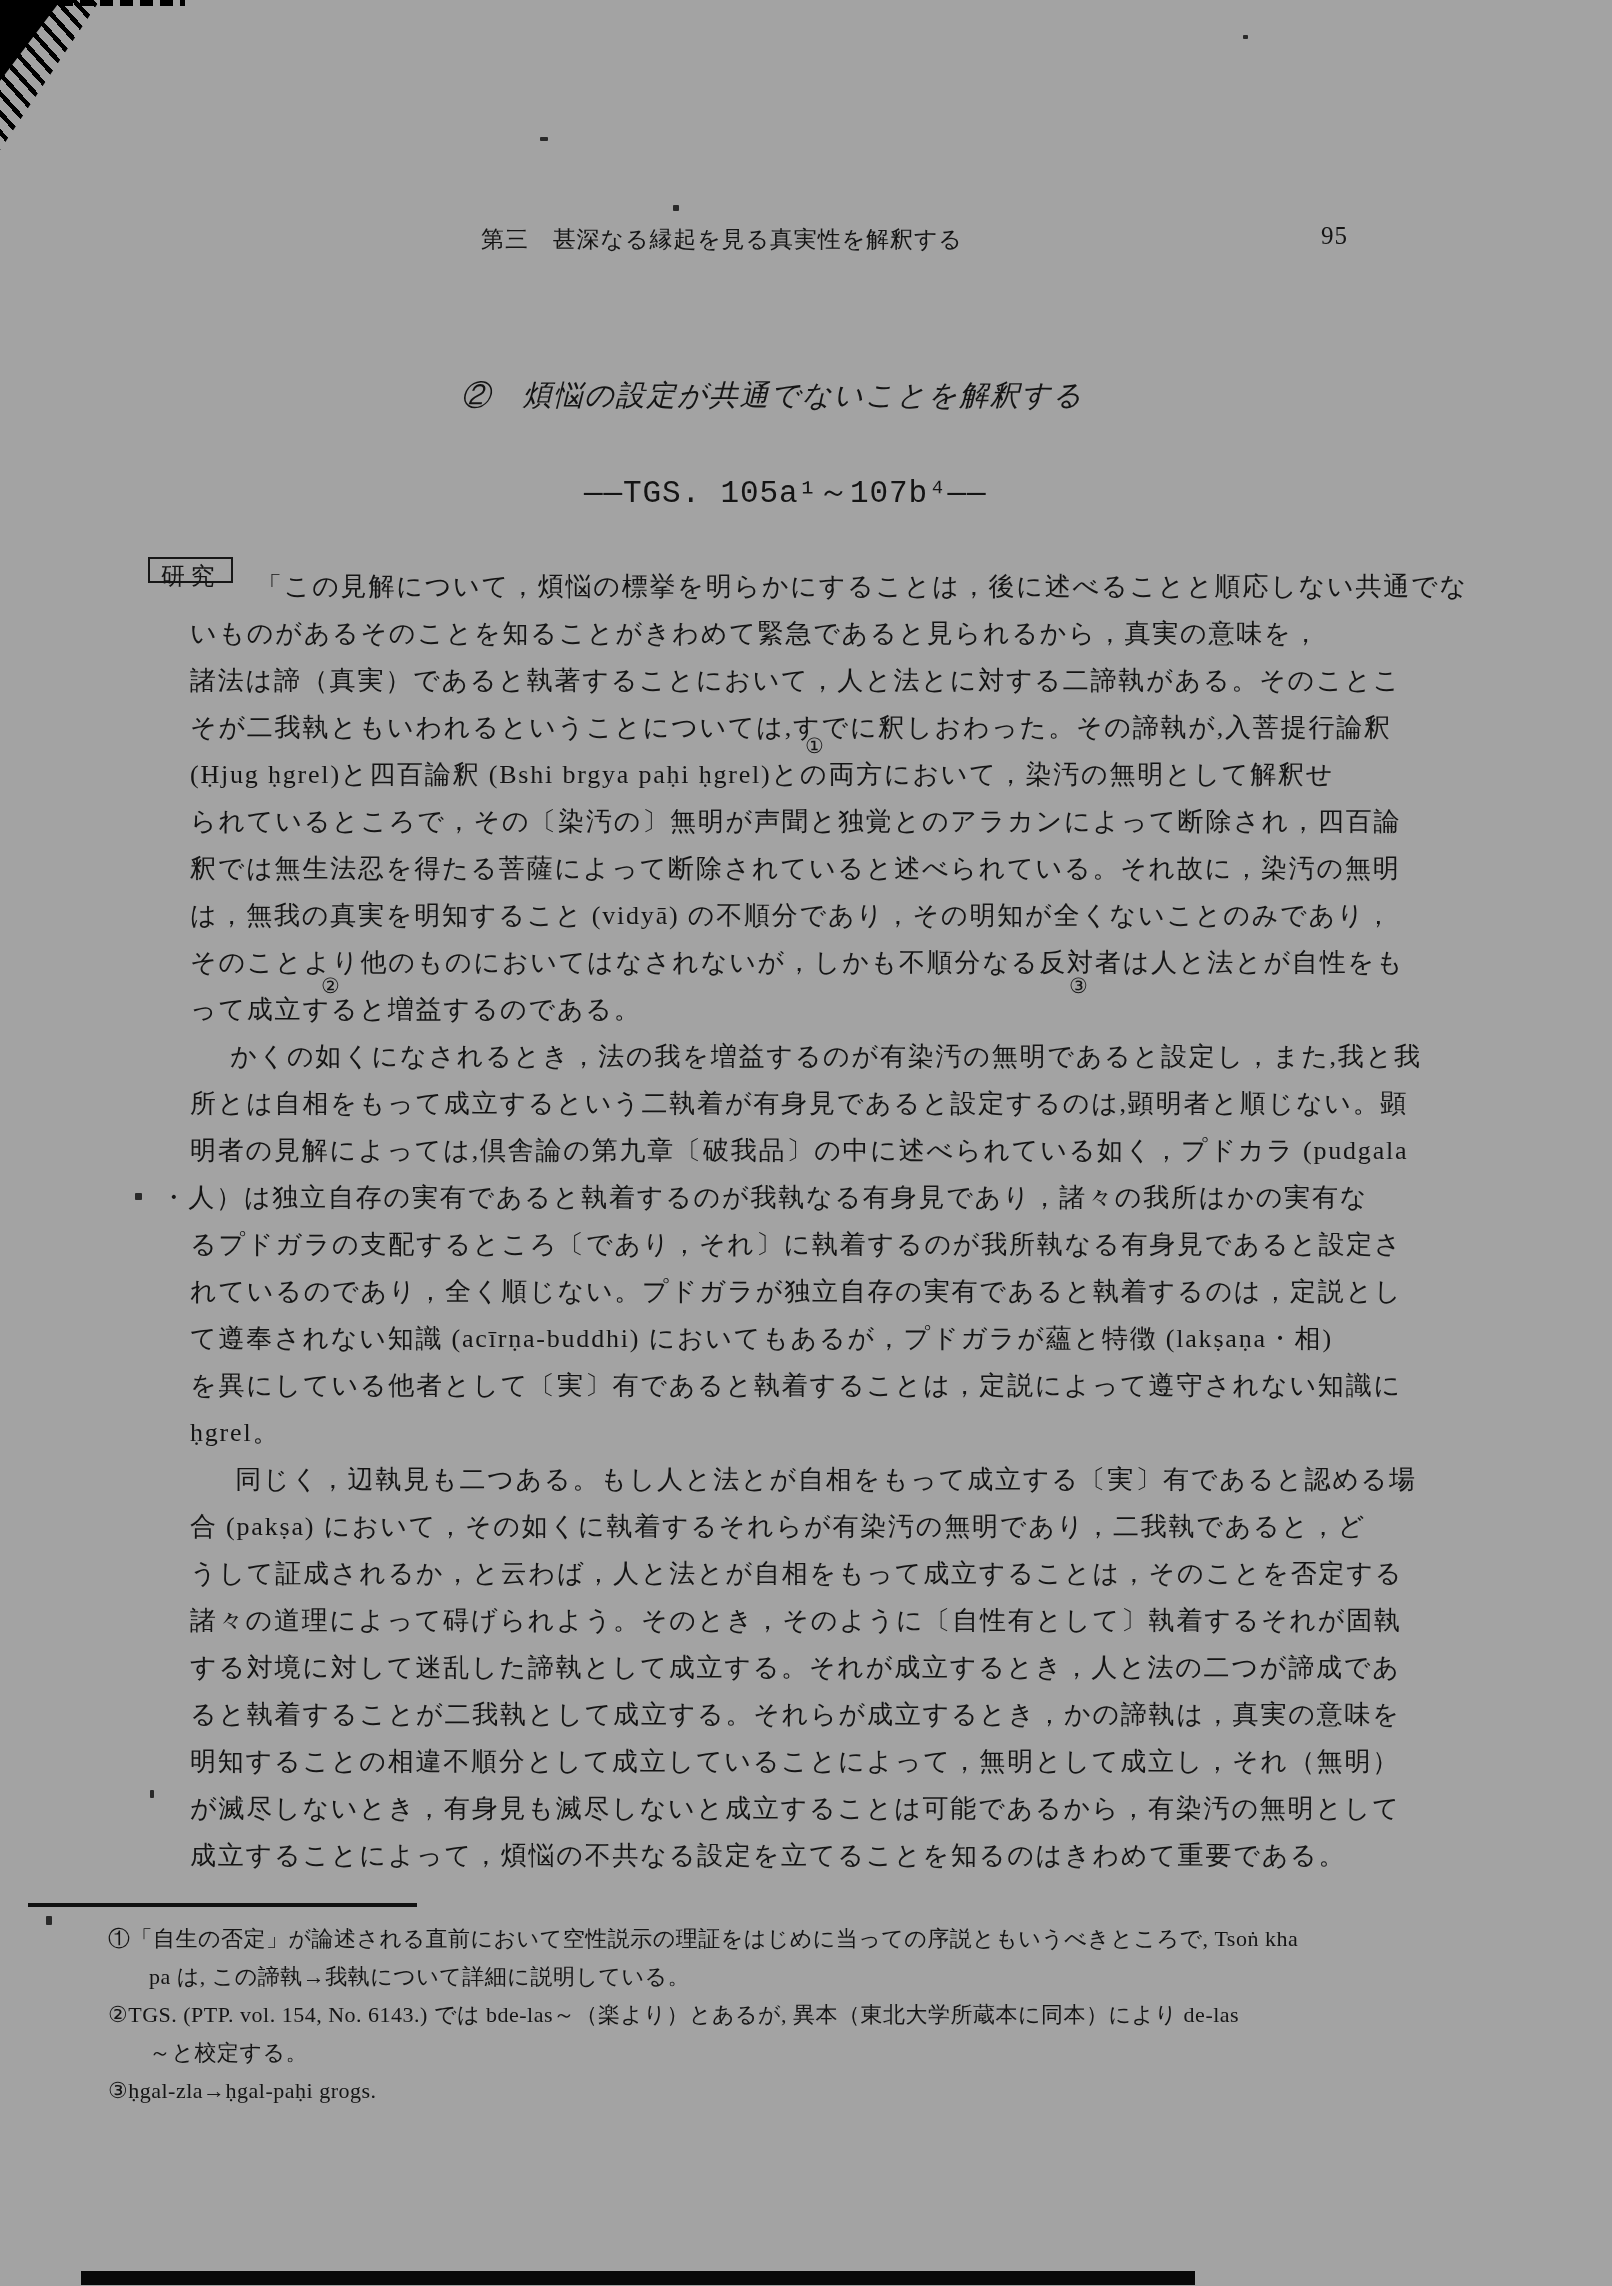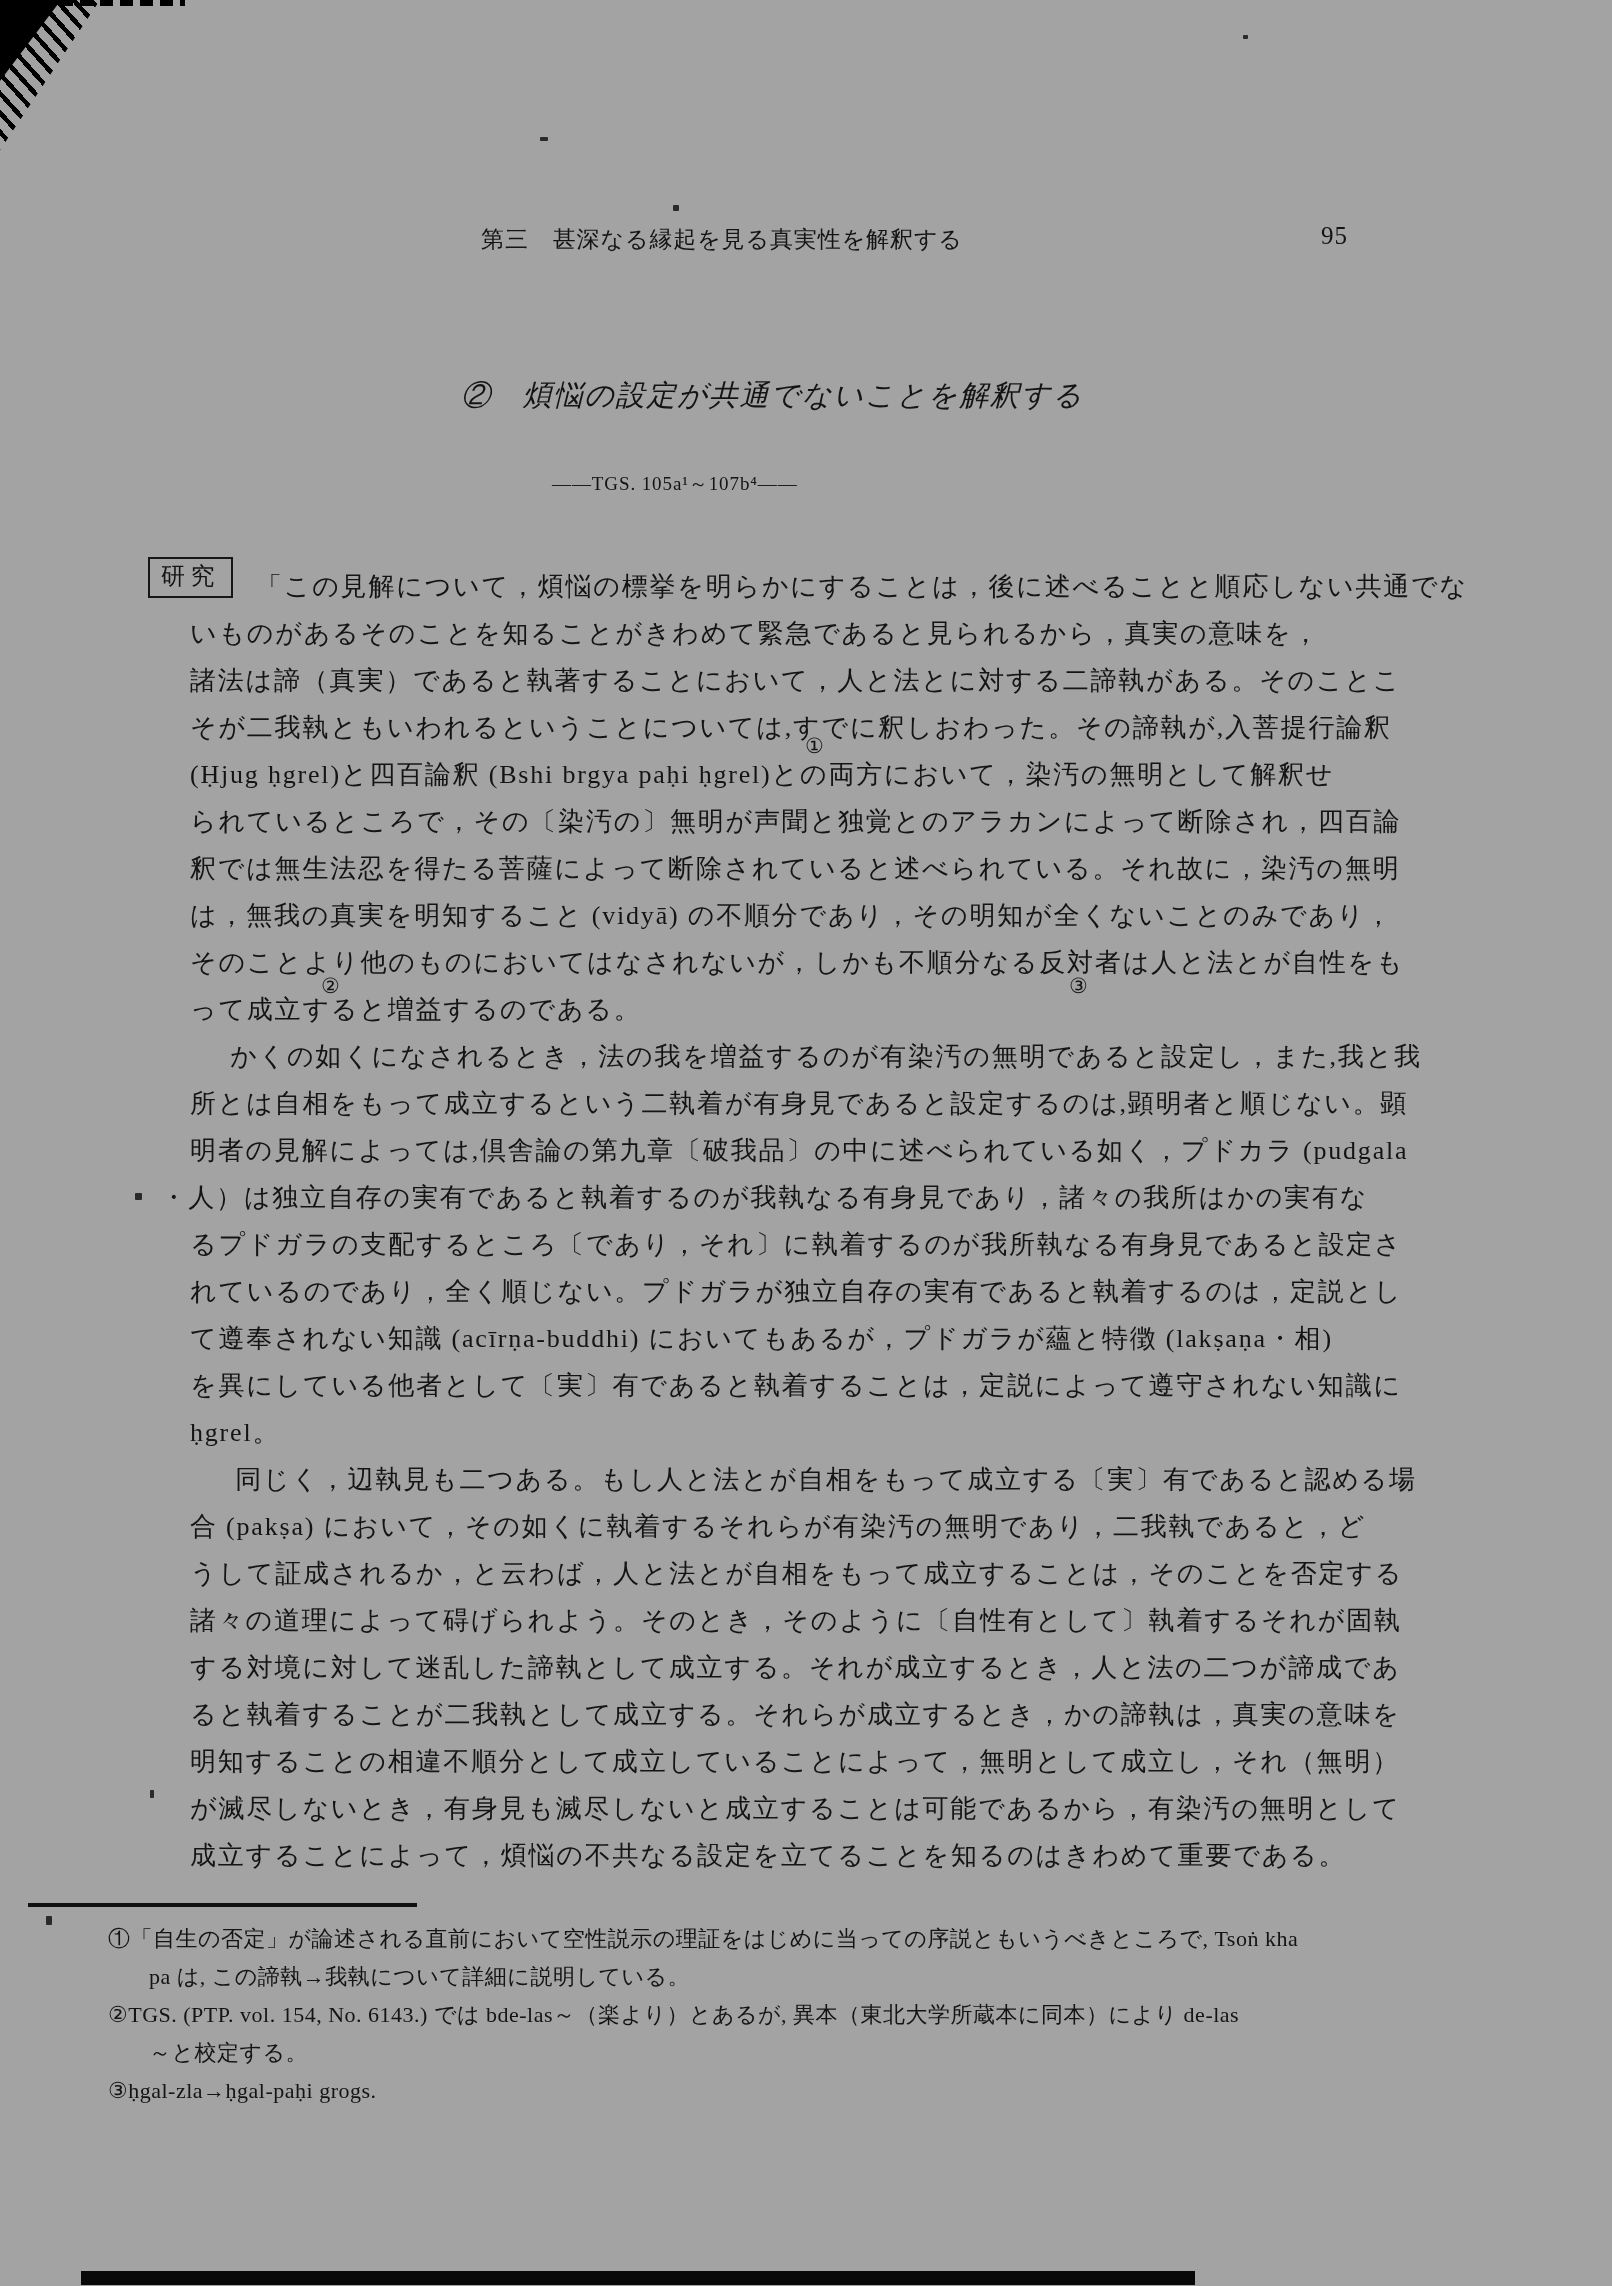--- a/index.html
+++ b/index.html
@@ -17,23 +17,23 @@
     -webkit-clip-path:polygon(0 0,100% 0,0 100%);clip-path:polygon(0 0,100% 0,0 100%);}
   .top-edge{position:absolute;left:0;top:0;width:185px;height:5.5px;
     background:repeating-linear-gradient(90deg,#000 0 13px,rgba(0,0,0,0) 13px 20px);}
   .bottom-bar{position:absolute;left:81px;top:2271px;width:1114px;height:14px;background:#080808;}
   .speck{position:absolute;background:#2a2a2a;border-radius:0.9px;}
   
   .running-header{position:absolute;left:481px;top:224px;font-size:23px;letter-spacing:0.9px;white-space:nowrap;}
   .page-number{position:absolute;left:1321px;top:222px;font-size:25px;letter-spacing:0.9px;}
   
   .section-title{position:absolute;left:449px;top:364px;font-size:29px;letter-spacing:1.8px;font-weight:normal;white-space:nowrap;margin:12px;font-style:italic;}
-  .source-ref{position:absolute;left:552px;top:471px;font-size:19px;letter-spacing:0.9px;white-space:nowrap;}
+  .source-ref{position:absolute;left:584px;top:471px;font-size:31px;letter-spacing:0.9px;white-space:nowrap;font-family:Liberation Mono, monospace;}
   
-  .kenkyu-box{position:absolute;left:148px;top:557px;width:85px;height:41px;
+  .kenkyu-box{position:absolute;left:148px;top:557px;width:85px;height:26px;
     border:2.8px solid #161616;font-size:24px;letter-spacing:5.5px;
     text-align:center;line-height:35px;box-sizing:border-box;}
   
   .body-text{position:absolute;left:190px;top:563px;width:1244px;}
   .bl{height:47px;line-height:47px;font-size:26px;letter-spacing:1.8px;white-space:nowrap;}
   .indent-first{padding-left:66px;}
   .indent-para{padding-left:28px;text-align:center;}
   .hang{text-indent:-29.5px;}
   .fn-marker{position:absolute;font-size:21px;line-height:1;}
   

